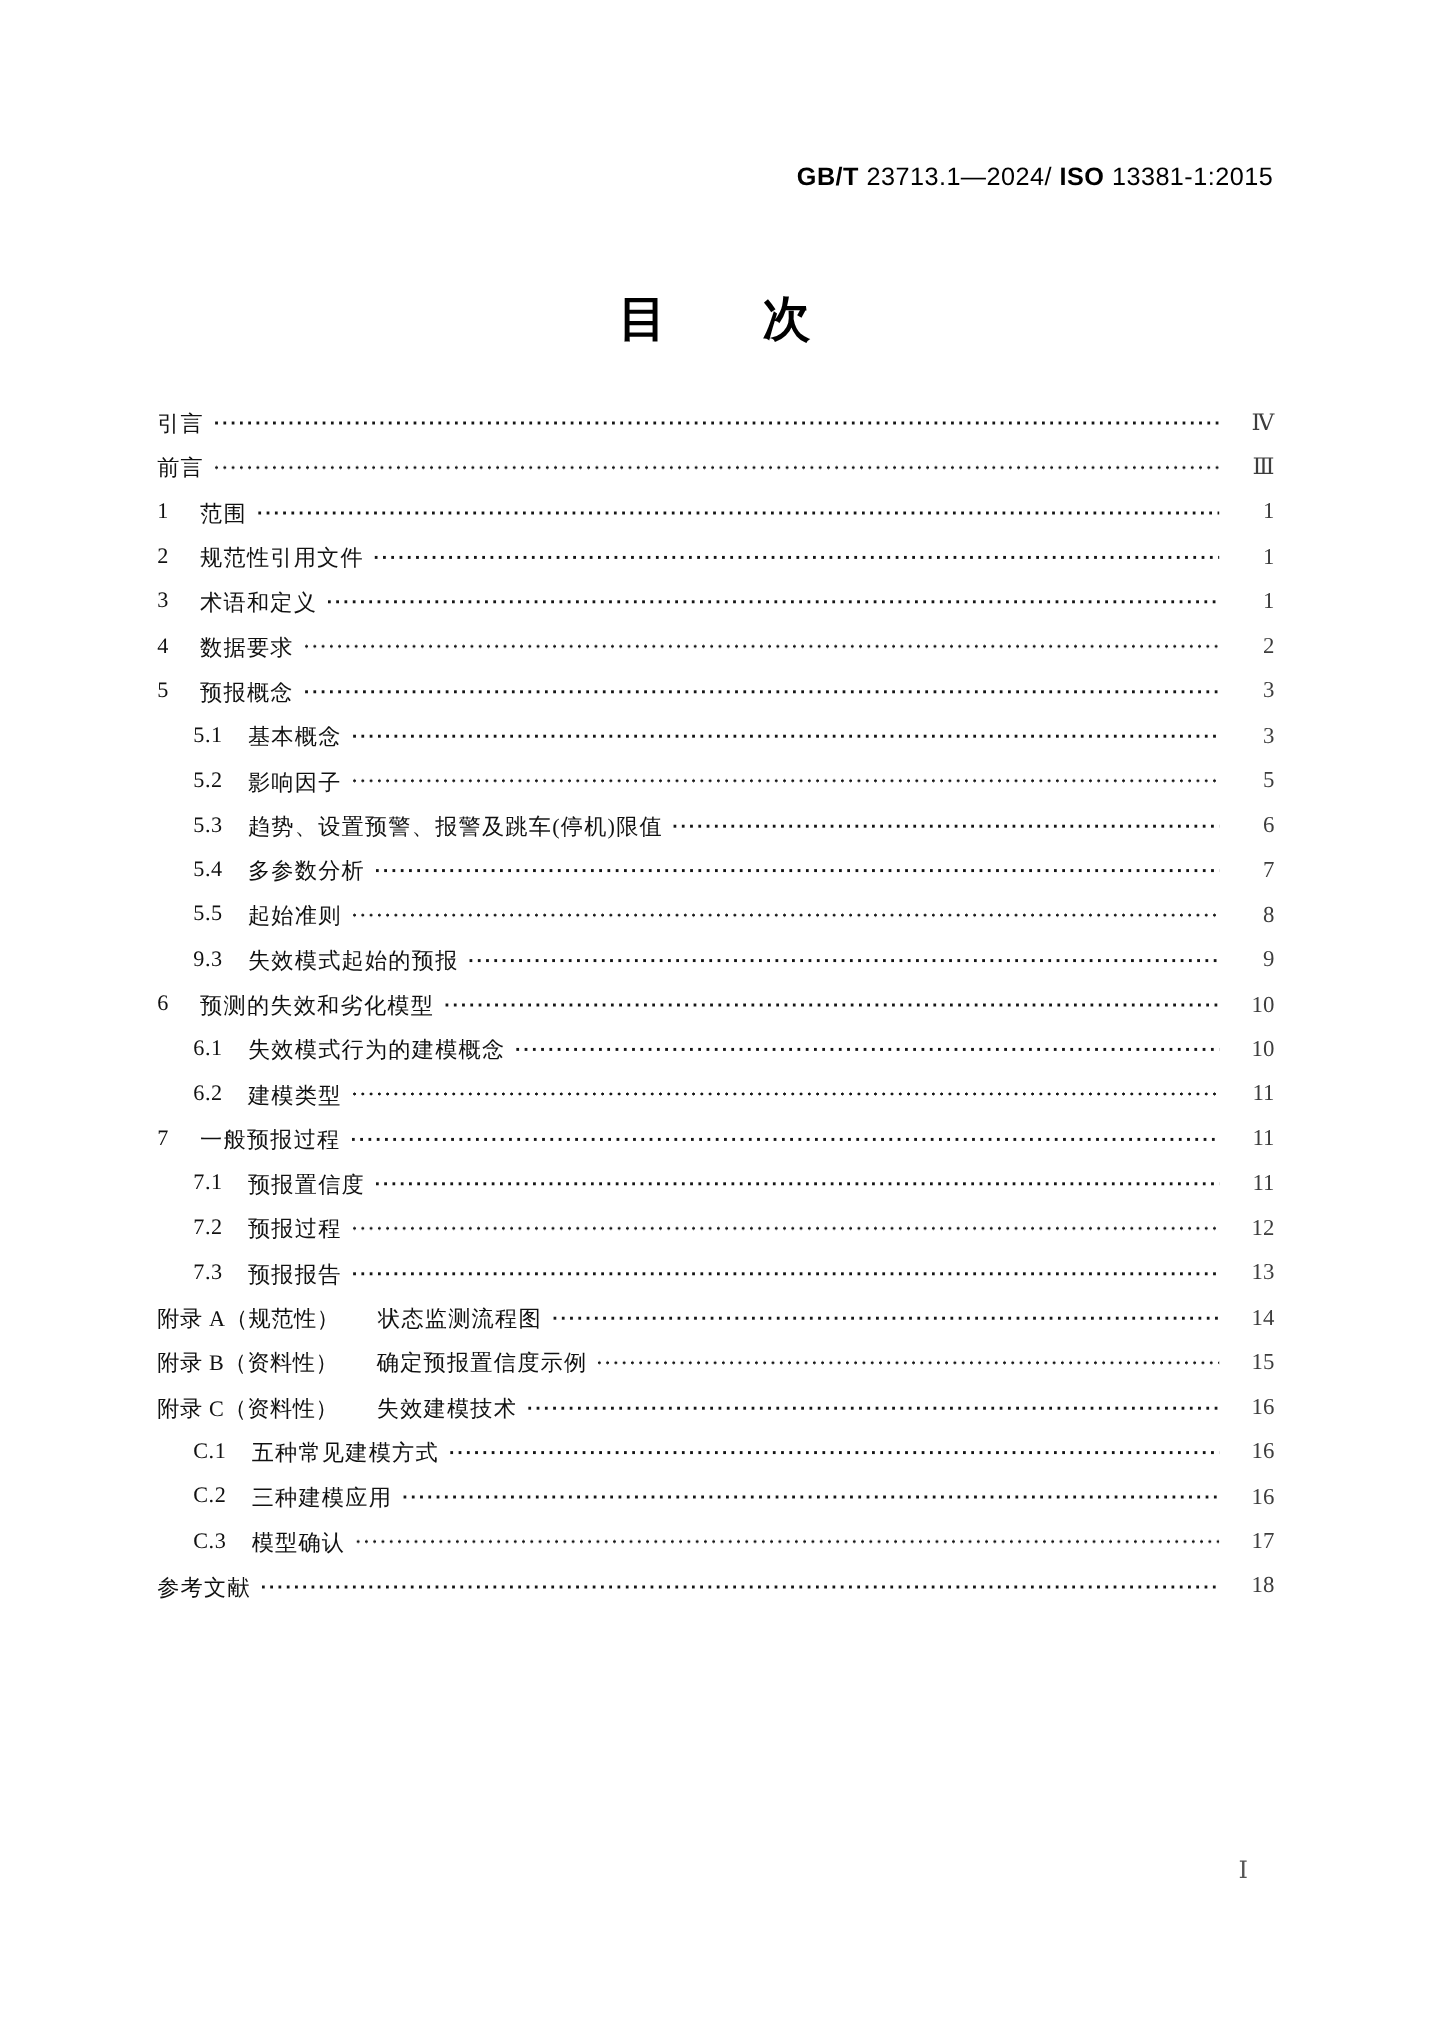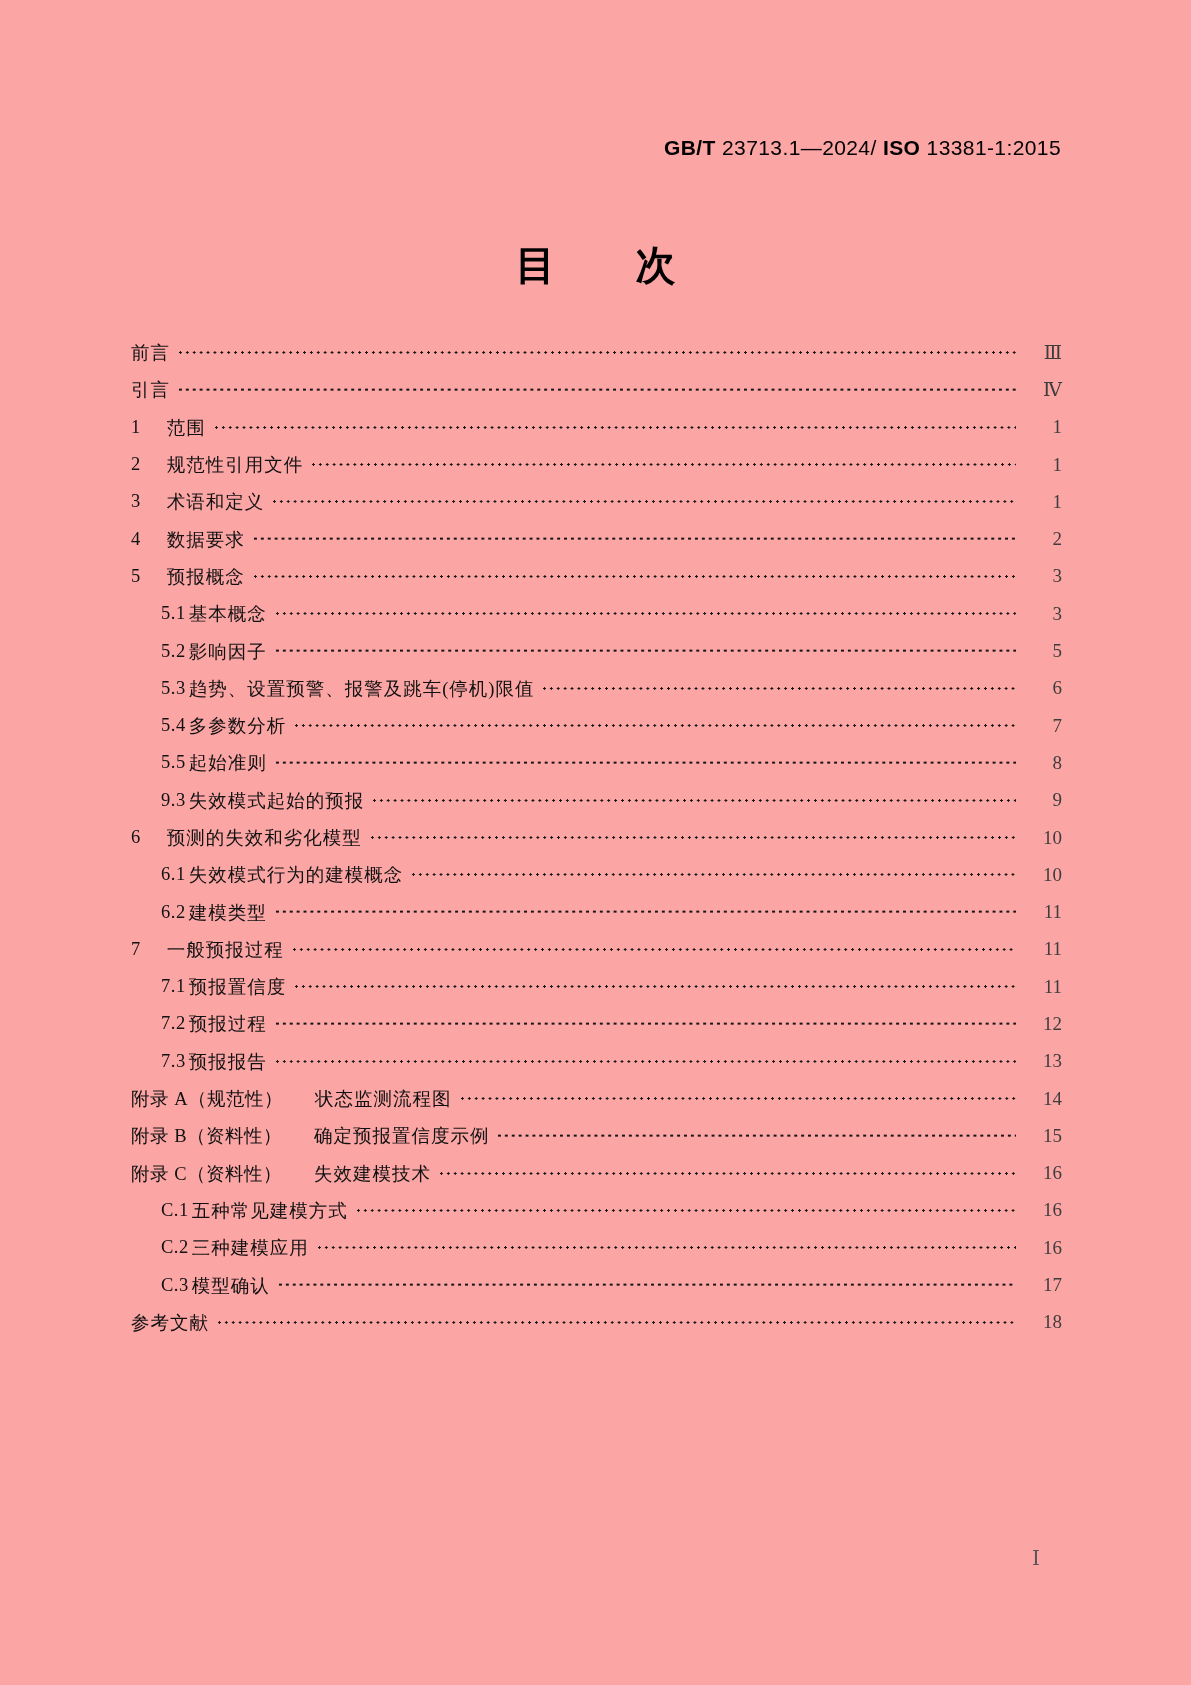--- a/index.html
+++ b/index.html
@@ -1,20 +1,20 @@
 <!DOCTYPE html>
 <html><head>
 <meta charset="utf-8">
 <style>
   html,body { margin:0; padding:0; background:#e8e8e8; }
   .page {
     position:relative;
     width:1191px; height:1685px;
     margin:0 auto;
-    background:#fca5a5;
+    background:#ffffff;
     font-family:"Liberation Serif","DejaVu Serif",serif;
     color:#111;
     overflow:hidden;
   }
   .header {
     position:absolute;
     top:136px; right:130px;
     font-family:"Liberation Sans","DejaVu Sans",sans-serif;
     font-size:21px;
     letter-spacing:0.4px;
@@ -37,21 +37,21 @@
   }
   .entry {
     display:flex;
     align-items:center;
     height:37.3px;
     font-size:18.5px;
     white-space:nowrap;
   }
   .entry .num { flex:none; margin-right:26px; letter-spacing:0.5px; }
   .entry.level-1 { padding-left:30px; }
-  .entry.level-1 .num { margin-right:3px; }
+  .entry.level-1 .num { margin-right:21px; }
   .entry.appendix .num { margin-right:32px; }
   .entry .label { flex:none; letter-spacing:1px; }
   .entry .dots {
     flex:1 1 auto;
     align-self:stretch;
     margin:0 10px 0 7px;
     background-image:radial-gradient(circle, #151515 1.15px, rgba(0,0,0,0) 1.35px);
     background-size:6.9px 100%;
     background-position:0 53%;
     background-repeat:repeat-x;
@@ -80,29 +80,29 @@
     <span>23713.1—2024/</span>
     <span class="b">ISO</span>
     <span>13381-1:2015</span>
   </div>
 
   <div class="doc-title">目　　次</div>
 
   <div class="toc">
       <div class="entry level-0">
 
+    <span class="label">引言</span>
+    <span class="dots"></span>
+    <span class="page-num">Ⅳ</span>
+  </div>
+      <div class="entry level-0">
+
     <span class="label">前言</span>
     <span class="dots"></span>
     <span class="page-num">Ⅲ</span>
-  </div>
-      <div class="entry level-0">
-
-    <span class="label">引言</span>
-    <span class="dots"></span>
-    <span class="page-num">Ⅳ</span>
   </div>
       <div class="entry level-0">
     <span class="num">1</span>
     <span class="label">范围</span>
     <span class="dots"></span>
     <span class="page-num">1</span>
   </div>
       <div class="entry level-0">
     <span class="num">2</span>
     <span class="label">规范性引用文件</span>

